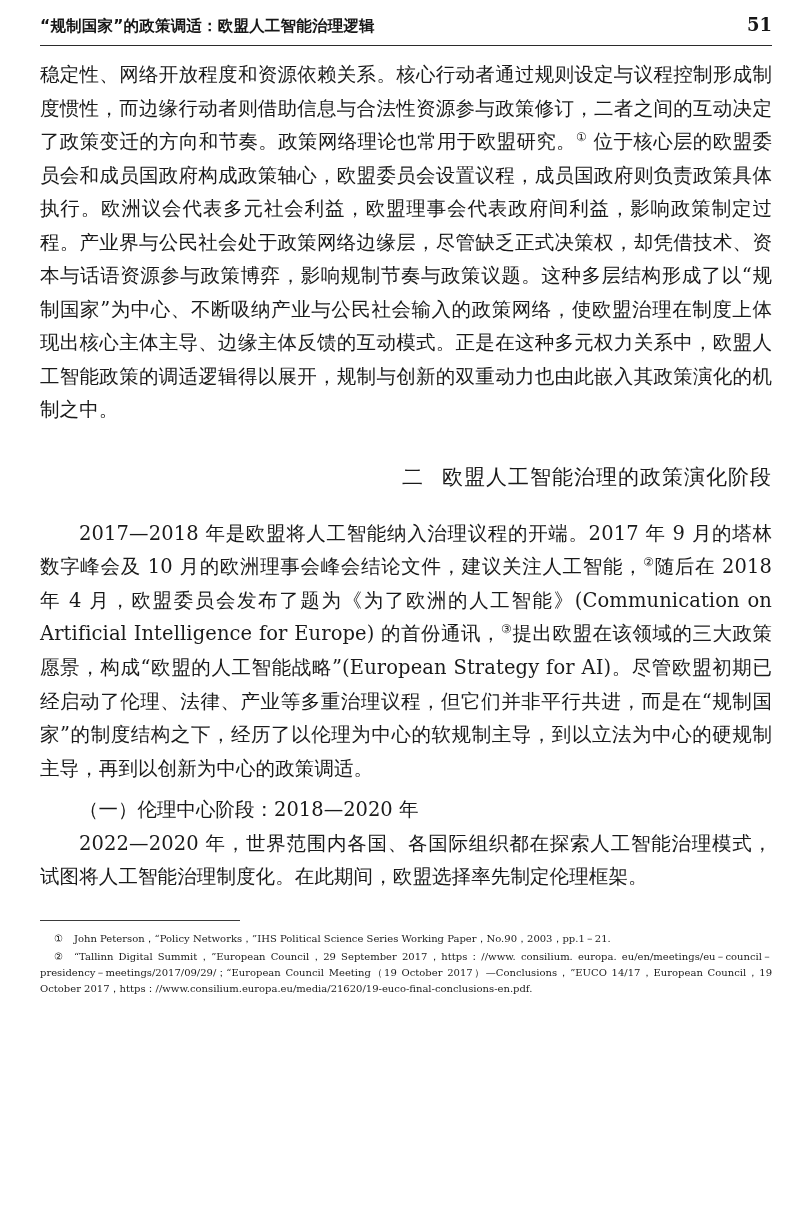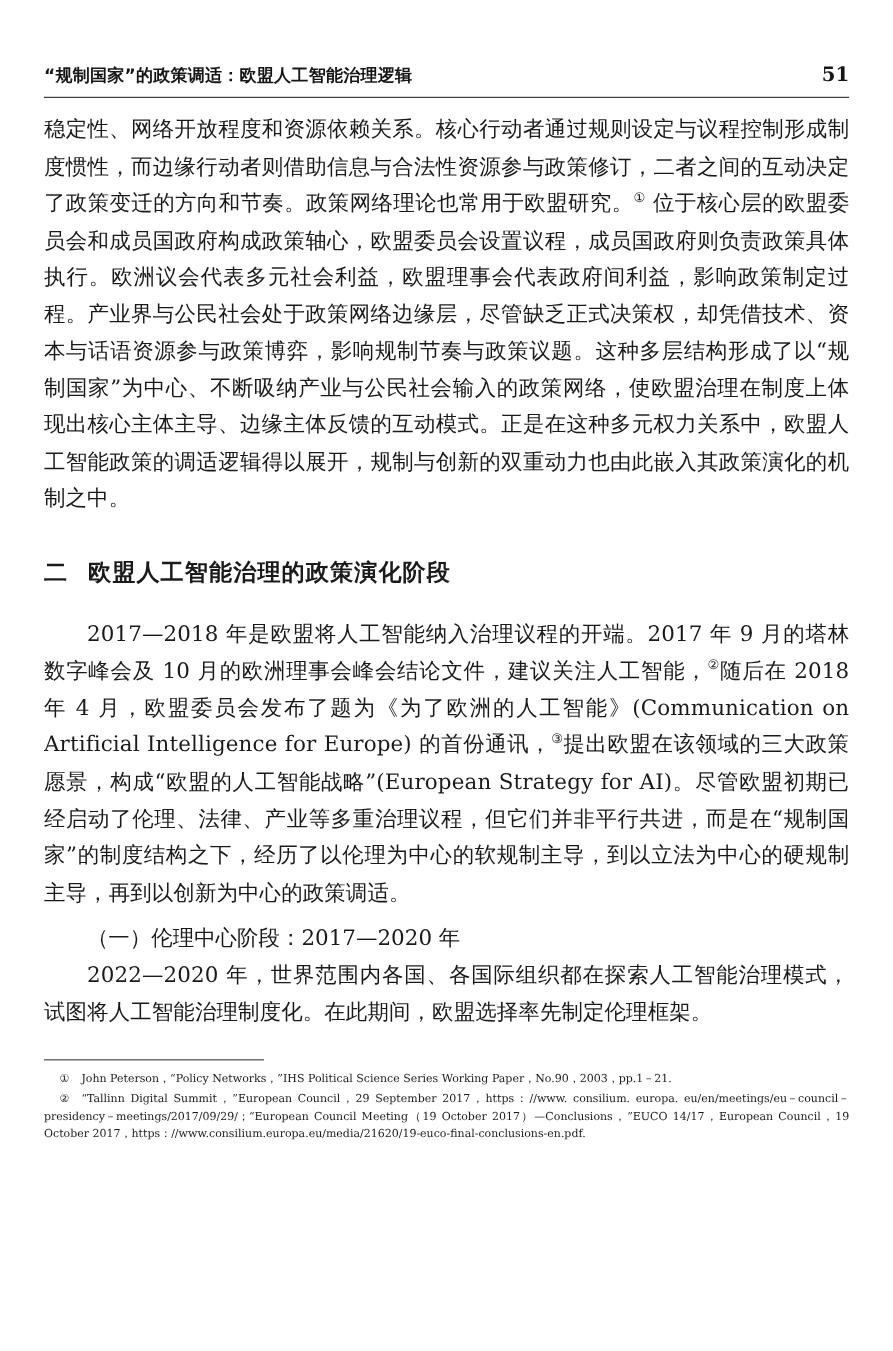--- a/index.html
+++ b/index.html
@@ -14,21 +14,20 @@
     color: #1a1a1a;
     position: relative;
     overflow: hidden;
   }
   .page {
     position: relative;
     width: 812px;
     height: 1015px;
     box-sizing: border-box;
     padding: 0 40px;
-    margin-top: 44px;
   }
   
   .header-row {
     display: flex;
     align-items: baseline;
     justify-content: space-between;
     padding-top: 14px;
   }
   .header-title {
     font-size: 15.5px;
@@ -57,23 +56,23 @@
     line-height: 1.72;
     text-align: justify;
     text-justify: inter-ideograph;
     margin: 0 0 0 0;
     letter-spacing: 0.1px;
   }
   p.indent {
     text-indent: 2em;
   }
   .sec-heading {
-    text-align: left;
+    text-align: right;
     font-size: 21px;
-    font-weight: bold;
+    font-weight: normal;
     font-family: "DejaVu Sans", "Liberation Sans", sans-serif;
     margin: 36px 0 26px 0;
     letter-spacing: 1px;
   }
   .sec-heading .num {
     margin-right: 18px;
   }
   .subheading {
     font-size: 19.5px;
     line-height: 1.72;
@@ -122,21 +121,21 @@
   <hr class="header-rule">
 
   <div class="body-area">
 
     <p class="para"><span>稳定性、网络开放程度和资源依赖关系。核心行动者通过规则设定与议程控制形成制度惯性，而边缘行动者则借助信息与合法性资源参与政策修订，二者之间的互动决定了政策变迁的方向和节奏。政策网络理论也常用于欧盟研究。</span><sup class="fn">①</sup><span> 位于核心层的欧盟委员会和成员国政府构成政策轴心，欧盟委员会设置议程，成员国政府则负责政策具体执行。欧洲议会代表多元社会利益，欧盟理事会代表政府间利益，影响政策制定过程。产业界与公民社会处于政策网络边缘层，尽管缺乏正式决策权，却凭借技术、资本与话语资源参与政策博弈，影响规制节奏与政策议题。这种多层结构形成了以“规制国家”为中心、不断吸纳产业与公民社会输入的政策网络，使欧盟治理在制度上体现出核心主体主导、边缘主体反馈的互动模式。正是在这种多元权力关系中，欧盟人工智能政策的调适逻辑得以展开，规制与创新的双重动力也由此嵌入其政策演化的机制之中。</span></p>
 
     <h2 class="sec-heading"><span class="num">二</span><span>欧盟人工智能治理的政策演化阶段</span></h2>
 
     <p class="para indent"><span>2017—2018 年是欧盟将人工智能纳入治理议程的开端。2017 年 9 月的塔林数字峰会及 10 月的欧洲理事会峰会结论文件，建议关注人工智能，</span><sup class="fn">②</sup><span>随后在 2018 年 4 月，欧盟委员会发布了题为《为了欧洲的人工智能》(Communication on Artificial Intelligence for Europe) 的首份通讯，</span><sup class="fn">③</sup><span>提出欧盟在该领域的三大政策愿景，构成“欧盟的人工智能战略”(European Strategy for AI)。尽管欧盟初期已经启动了伦理、法律、产业等多重治理议程，但它们并非平行共进，而是在“规制国家”的制度结构之下，经历了以伦理为中心的软规制主导，到以立法为中心的硬规制主导，再到以创新为中心的政策调适。</span></p>
 
-    <p class="subheading">（一）伦理中心阶段：2017—2020 年</p>
+    <p class="subheading">（一）伦理中心阶段：2018—2020 年</p>
 
     <p class="para indent">2022—2020 年，世界范围内各国、各国际组织都在探索人工智能治理模式，试图将人工智能治理制度化。在此期间，欧盟选择率先制定伦理框架。</p>
 
   </div>
 
   <hr class="fn-rule">
 
   <div class="footnotes">
     <p><span class="fn-marker">①</span><span class="lat">John Peterson，“Policy Networks，”IHS Political Science Series Working Paper，No.90，2003，pp.1－21.</span></p>
     <p><span class="fn-marker">②</span><span class="lat">“Tallinn Digital Summit，”European Council，29 September 2017，https：//www. consilium. europa. eu/en/meetings/eu－council－presidency－meetings/2017/09/29/；“European Council Meeting（19 October 2017）—Conclusions，”EUCO 14/17，European Council，19 October 2017，https：//www.consilium.europa.eu/media/21620/19-euco-final-conclusions-en.pdf.</span></p>

